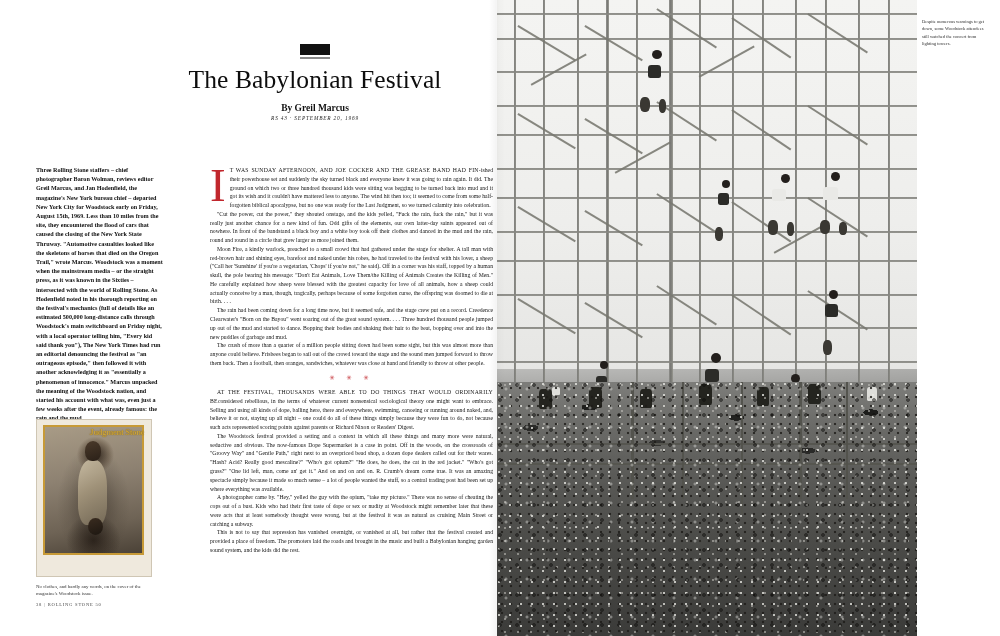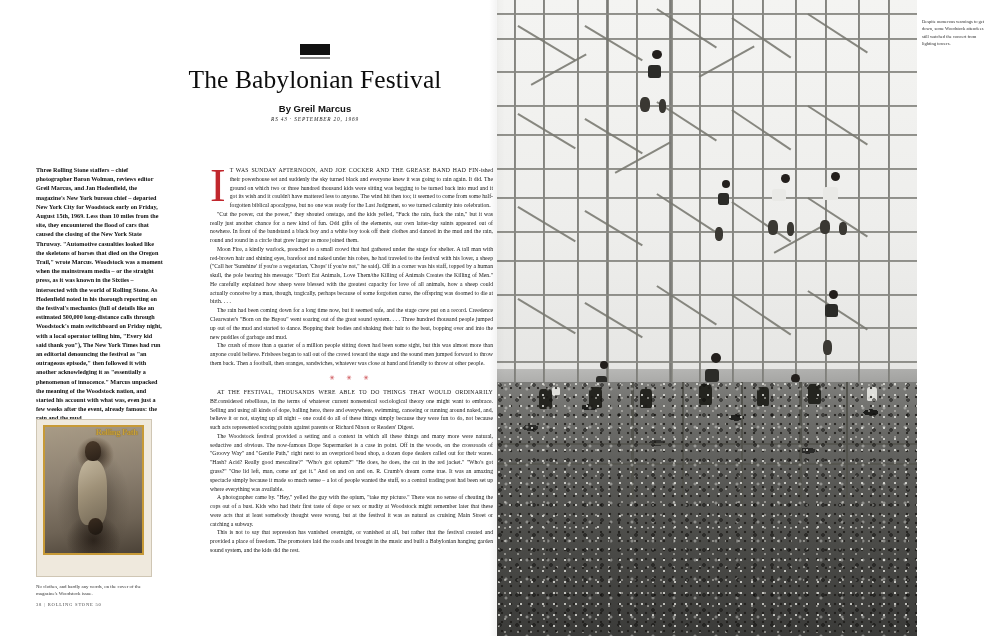--- a/index.html
+++ b/index.html
@@ -48,21 +48,21 @@
   .headline {
     font-family: "Liberation Serif", serif;
     font-size: 25.5px;
     font-weight: normal;
     letter-spacing: 0.1px;
     line-height: 1.1;
     margin: 0 0 9px 0;
     color: #0d0d0d;
   }
   .byline {
-    font-family: Liberation Sans, sans-serif;
+    font-family: Liberation Serif, serif;
     font-size: 9.5px;
     font-weight: bold;
     margin: 0 0 2px 0;
     color: #111;
   }
   .issue-line {
     font-family: "Liberation Serif", serif;
     font-size: 5.3px;
     font-style: italic;
     letter-spacing: 0.85px;
@@ -384,21 +384,21 @@
     </div>
 
     <div class="cover-figure">
       <div class="cover-img">
         <div class="cover-frame">
           <div class="cover-photo"></div>
           <div class="cover-torso"></div>
           <div class="cover-head"></div>
           <div class="cover-head2"></div>
         </div>
-        <div class="cover-logo">Rolling Path</div>
+        <div class="cover-logo">Judgment Stone</div>
       </div>
       <div class="cover-caption">No clothes, and hardly any words, on the cover of the magazine's Woodstock issue.</div>
     </div>
 
     <div class="folio">
       <span>38</span><span class="pipe">|</span><span>ROLLING STONE 50</span>
     </div>
 
     <div class="article">
       <p class="first"><span class="dropcap">I</span><span class="smallcaps-lead">T WAS SUNDAY AFTERNOON, AND JOE COCKER AND THE GREASE BAND HAD FIN-</span><span>ished their powerhouse set and suddenly the sky turned black and everyone knew it was going to rain again. It did. The ground on which two or three hundred thousand kids were sitting was begging to be turned back into mud and it got its wish and it couldn't have mattered less to anyone. The wind hit then too; it seemed to come from some half-forgotten biblical apocalypse, but no one was ready for the Last Judgment, so we turned calamity into celebration.</span></p>

